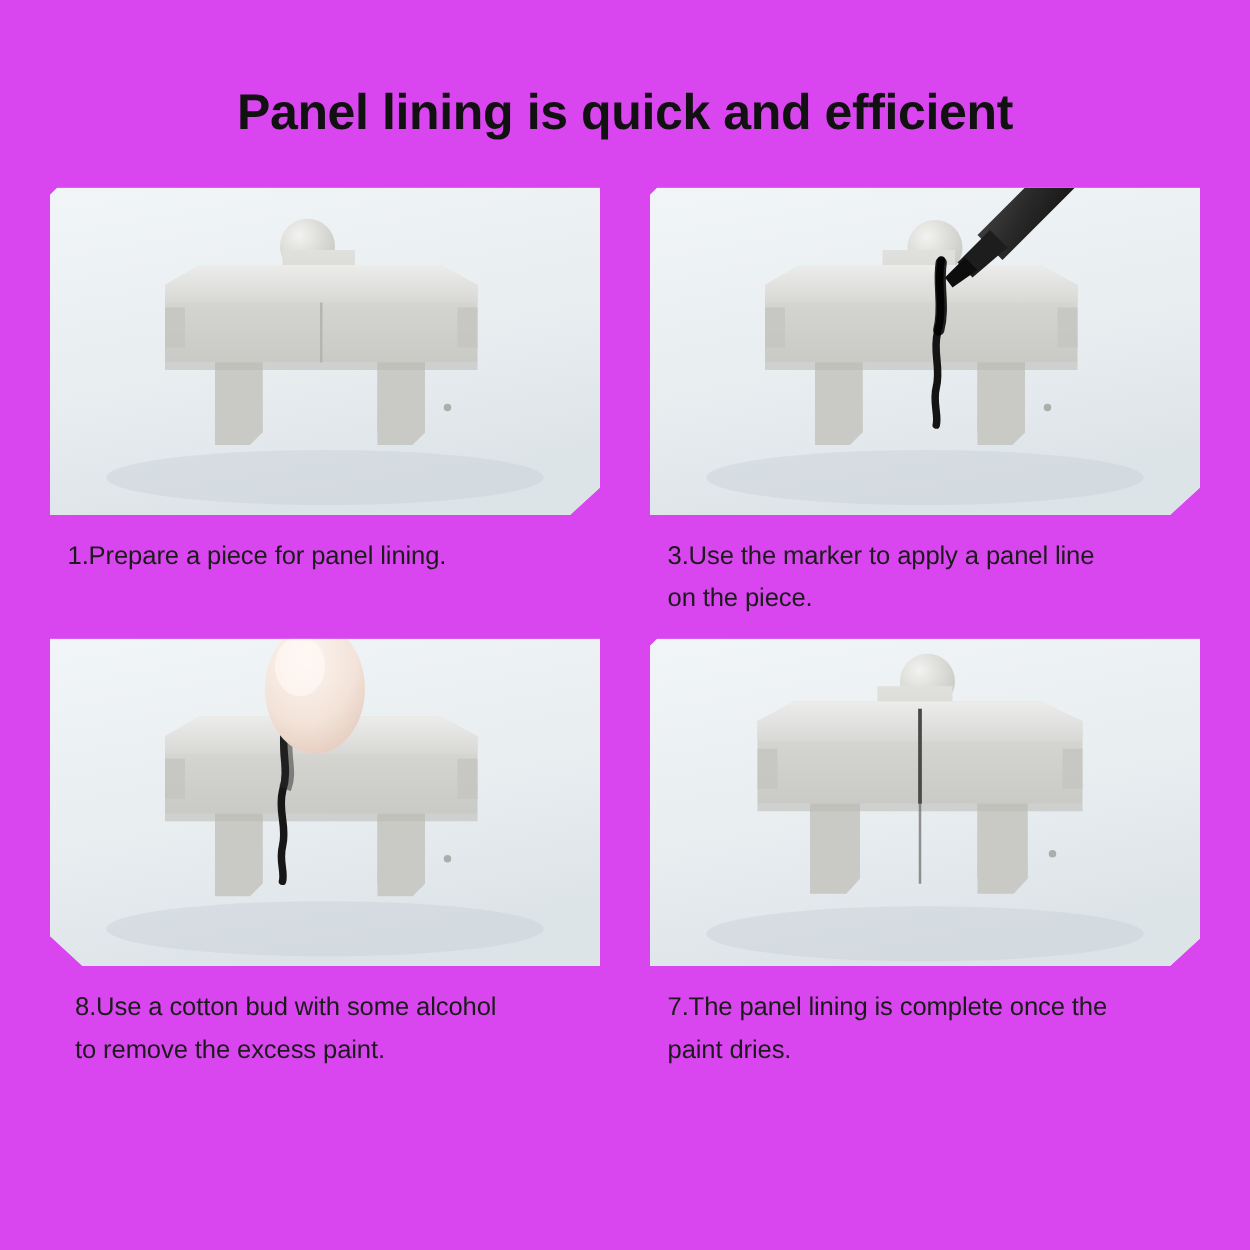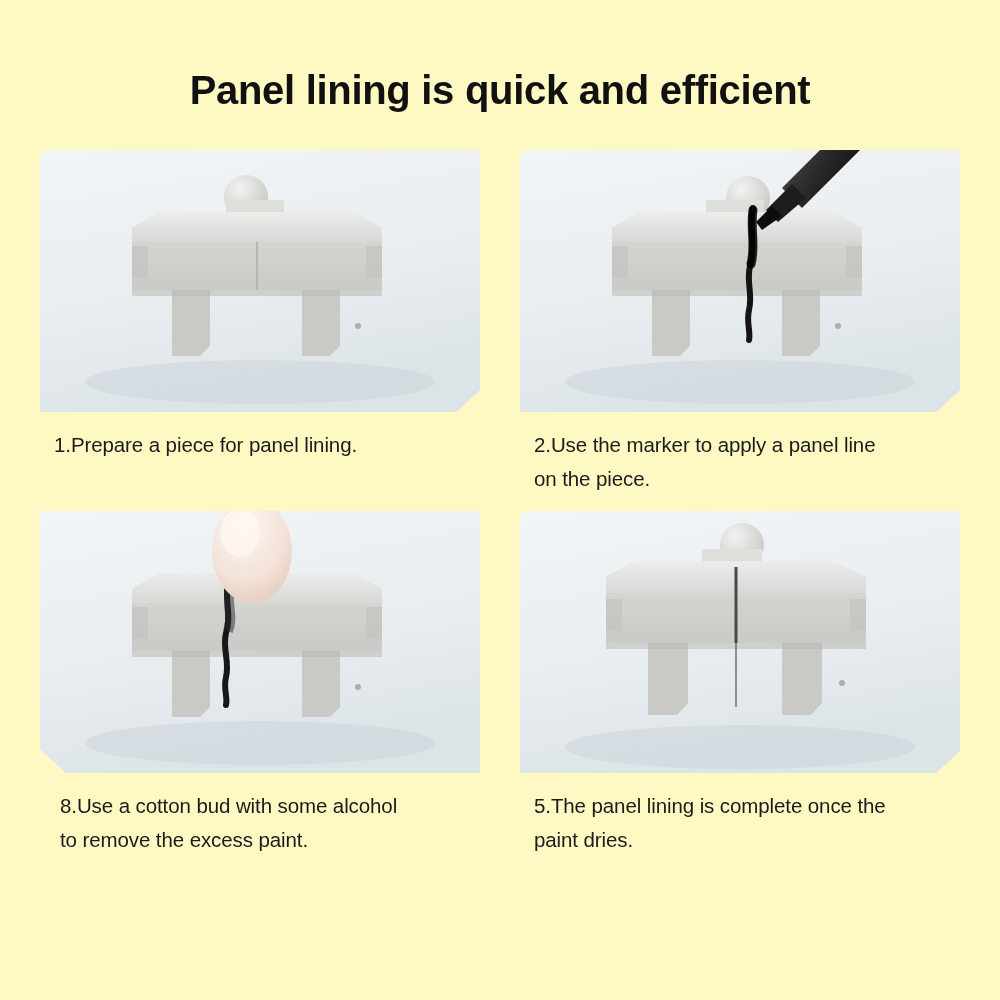--- a/index.html
+++ b/index.html
@@ -11,21 +11,21 @@
     width: 1000px;
     height: 1000px;
     font-family: "Liberation Sans", sans-serif;
     color: #1a1a1a;
     overflow: hidden;
   }
   .page {
     width: 1000px;
     height: 1000px;
     position: relative;
-    background: #fef9c3;
+    background: #d946ef;
     box-sizing: border-box;
   }
   .headline {
     text-align: center;
     font-size: 40px;
     font-weight: 700;
     letter-spacing: -0.3px;
     color: #111111;
     padding-top: 68px;
     line-height: 1.1;
@@ -175,21 +175,21 @@
             <path d="M233 58 C229 78, 236 96, 230 116 C226 132, 233 144, 229 160 C226 172, 231 182, 229 190" stroke="#141414" stroke-width="6" fill="none" stroke-linecap="round"></path>
             <path d="M233 60 C230 78, 236 95, 231 114" stroke="#000" stroke-width="9" fill="none" stroke-linecap="round" opacity="0.85"></path>
 
             <path d="M262 38 L300 0 L340 0 L282 58 Z" fill="url(#pen2)"></path>
             <path d="M246 60 L272 34 L286 48 L258 72 Z" fill="#1d1d1d"></path>
             <path d="M236 72 L252 56 L262 66 L242 80 Z" fill="#0d0d0d"></path>
           </svg>
         </div>
         <div class="vignette" style="position:absolute;inset:0;pointer-events:none;"></div>
       </div>
-      <div class="caption">2.Use the marker to apply a panel line on the piece.</div>
+      <div class="caption">3.Use the marker to apply a panel line on the piece.</div>
     </div>
 
     <div class="cell">
       <div class="photo-wrap">
         <div class="photo alt-clip">
           <svg viewBox="0 0 440 262" width="440" height="262">
             <defs>
               <linearGradient id="bg3" x1="0" y1="0" x2="0.3" y2="1">
                 <stop offset="0%" stop-color="#f1f5f7"></stop>
                 <stop offset="60%" stop-color="#e8edf0"></stop>
@@ -270,17 +270,17 @@
             <path d="M262 132 L302 132 L302 192 L291 204 L262 204 Z" fill="#c9c9c5"></path>
             <circle cx="322" cy="172" r="3" fill="#9f9f9b" opacity="0.8"></circle>
             <path d="M86 132 L346 132 L346 138 L86 138 Z" fill="#b9b9b5" opacity="0.55"></path>
 
             <line x1="216" y1="56" x2="216" y2="132" stroke="#4a4a48" stroke-width="3"></line>
             <line x1="216" y1="132" x2="216" y2="196" stroke="#55534f" stroke-width="2" opacity="0.6"></line>
           </svg>
         </div>
         <div class="vignette" style="position:absolute;inset:0;pointer-events:none;"></div>
       </div>
-      <div class="caption">5.The panel lining is complete once the paint dries.</div>
+      <div class="caption">7.The panel lining is complete once the paint dries.</div>
     </div>
 
   </div>
 </div>
 
 </body></html>

